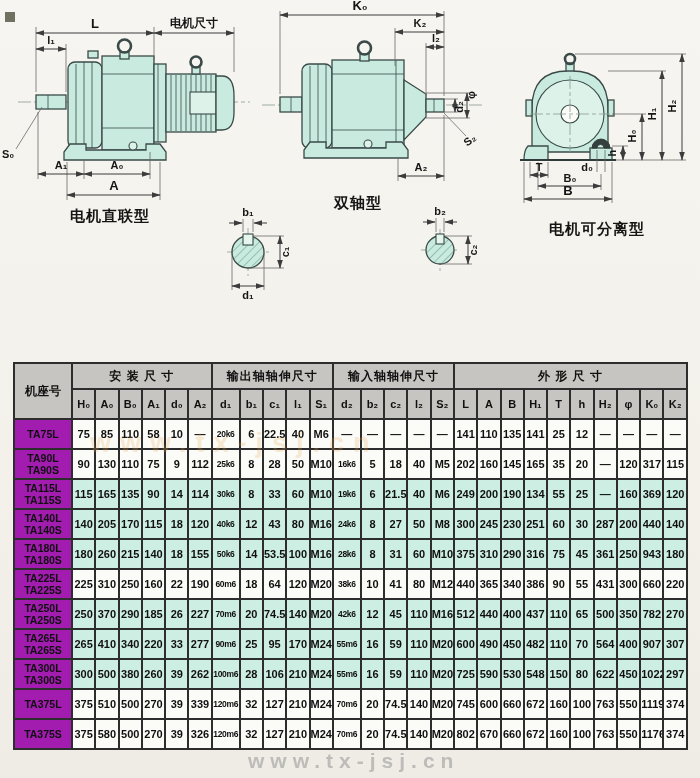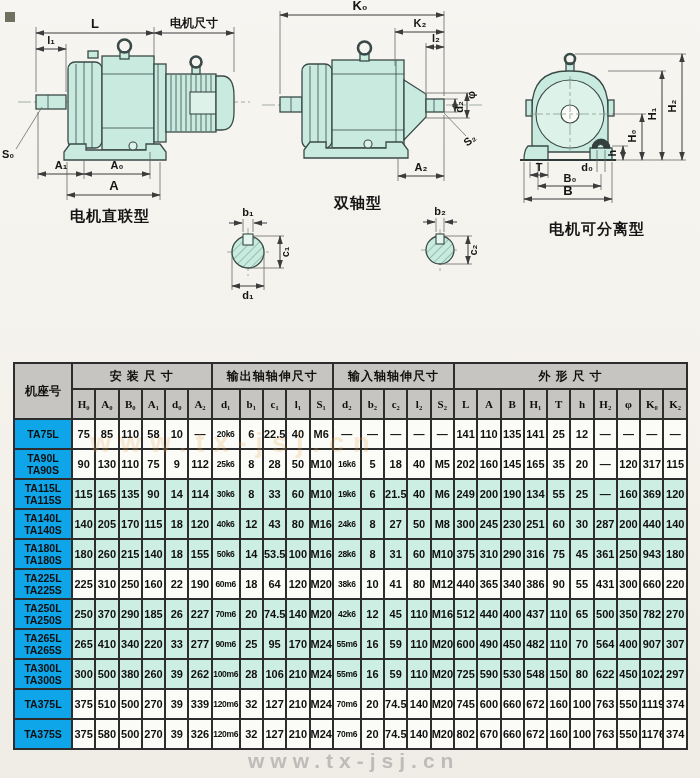--- a/index.html
+++ b/index.html
@@ -18,26 +18,26 @@
 
   table.dims {
     position:absolute; left:13px; top:362px; width:675px;
     border-collapse:collapse; table-layout:fixed;
     background:#fbfbf7;
   }
   .dims th, .dims td {
     border:2px solid #2d2d2d; text-align:center; vertical-align:middle;
     color:#101010; overflow:hidden;
   }
-  .dims thead th { background:#c6c5c1;font-family:Liberation Serif, serif; }
+  .dims thead th { background:#c6c5c1; }
   .dims .group-h { font-size:12px; font-weight:bold; height:26px; letter-spacing:1px; }
   .dims .sub-h   { font-size:11px; font-weight:bold; height:30px; }
   .dims .model-h { font-size:12px; font-weight:bold;margin-left:24px; }
   .dims tbody th.model {
-    background:#0ea5e9; font-size:10.5px; font-weight:bold;
+    background:#a21caf; font-size:10.5px; font-weight:bold;
     white-space:pre-line; line-height:1.15;margin-left:22px;
   }
   .dims tbody td { font-size:11px; font-weight:bold; height:30px; padding:0; }
   .dims tbody td.fit { font-size:8.5px; letter-spacing:-0.3px;margin-left:6px; }
   .dims tbody tr.tint td { background:#cdeee2; }
 
   .wm-mid {
     position:absolute; left:90px; top:428px; z-index:6;
     font-size:27px; font-weight:bold; letter-spacing:9px;
     color:rgba(232,164,78,0.22); pointer-events:none;

